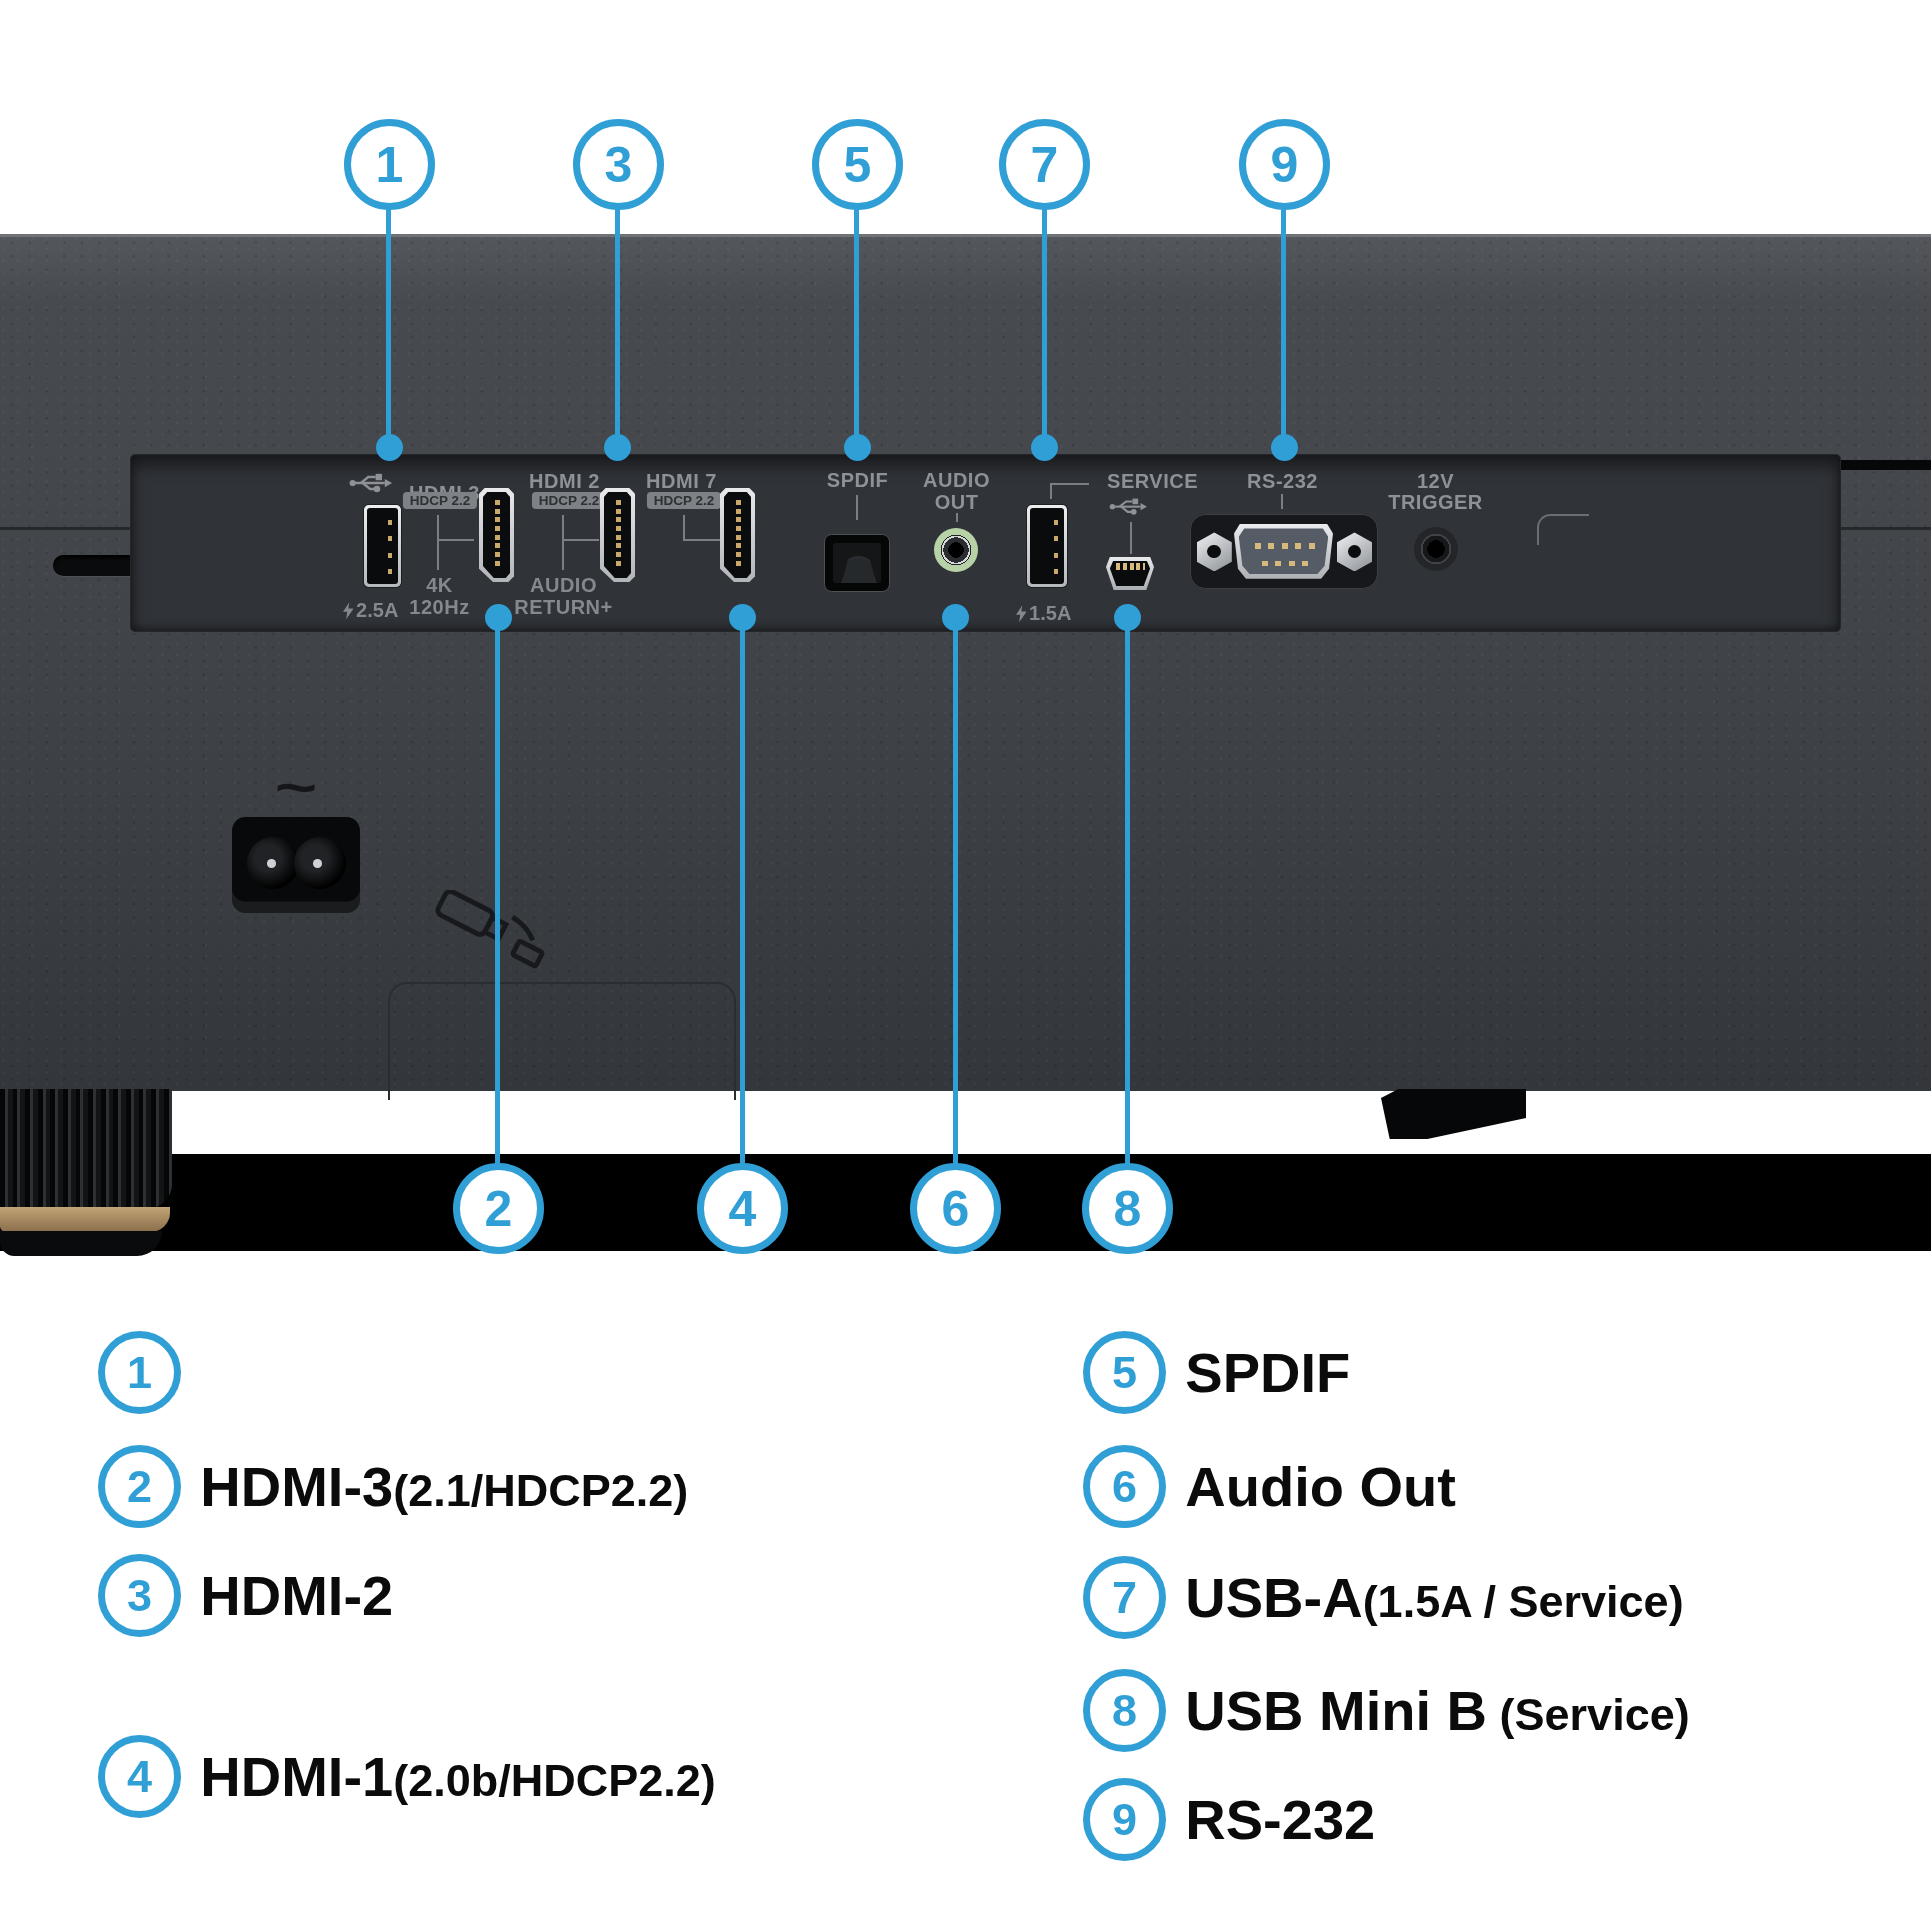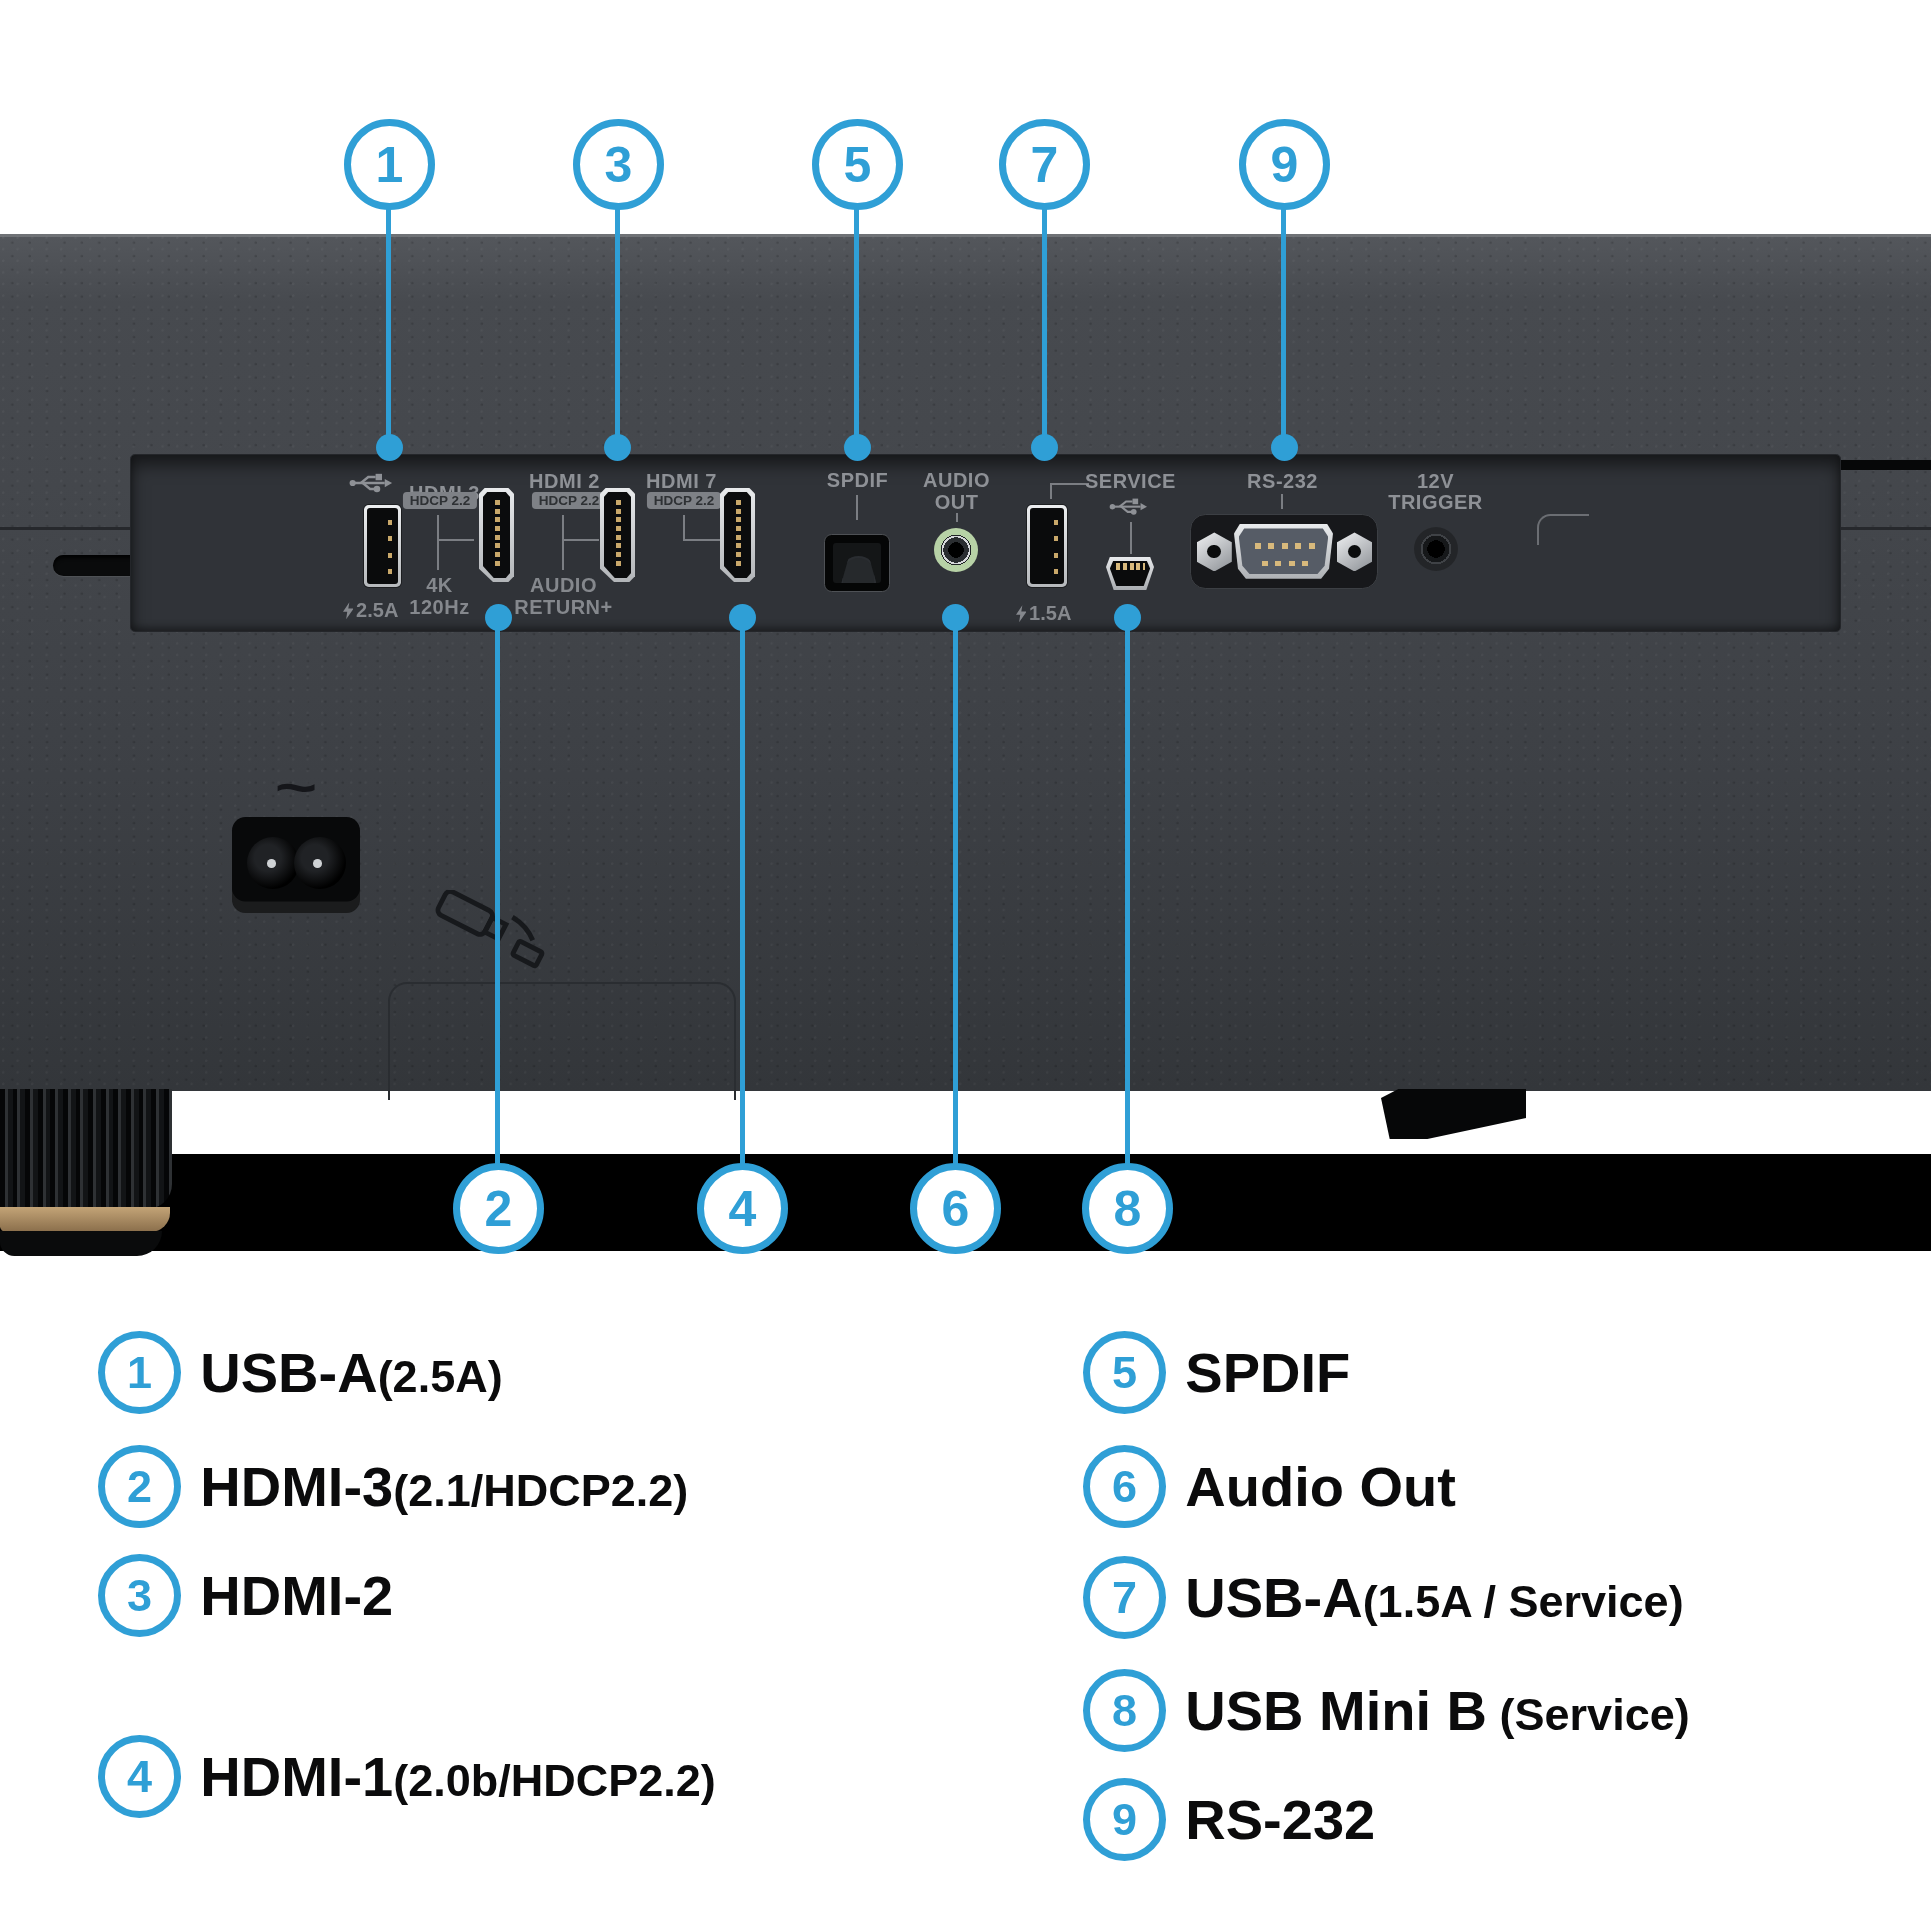--- a/index.html
+++ b/index.html
@@ -210,21 +210,21 @@
     <div class="pins"></div>
   </div>
   <div class="amp" style="left:1005px;top:602px;">
     <svg width="10.6" height="17.4" viewBox="0 0 10 16">
       <path d="M6 0 L0 9 H4 L3 16 L10 6 H5 Z" fill="#85888d"></path>
       </svg>
     <span>1.5A</span>
   </div>
   <div class="hline" style="left:1050px;top:483px;width:39px;"></div>
   <div class="vline" style="left:1050px;top:483px;height:16.4px;"></div>
-  <div class="pl" style="left:1063px;top:470px;">SERVICE</div>
+  <div class="pl" style="left:1063px;top:470px;text-align:right;">SERVICE</div>
   <svg class="abs usbicon" style="left:1108px;top:497px;" width="41" height="19.3" viewBox="0 0 48 24">
     <circle cx="4" cy="12" r="3.4" fill="currentColor"></circle>
     <path d="M4 12 H39" stroke="currentColor" stroke-width="2.6" fill="none"></path>
     <path d="M13 12 L21 5.5 H29" stroke="currentColor" stroke-width="2.6" fill="none"></path>
     <rect x="29" y="2" width="7" height="7" fill="currentColor"></rect>
     <path d="M15 12 L23 18.5 H28" stroke="currentColor" stroke-width="2.6" fill="none"></path>
     <circle cx="30.5" cy="18.5" r="3.6" fill="currentColor"></circle>
     <path d="M39 7.5 L47 12 L39 16.5 Z" fill="currentColor"></path>
   </svg>
   <div class="vline" style="left:1130px;top:522px;height:32px;"></div>
@@ -312,21 +312,20 @@
   <div class="co-dot" style="left:942px;top:604px;"></div>
   <div class="co-line" style="left:953px;top:618px;height:550px;"></div>
   <div class="co-circle" style="left:910px;top:1163px;">6</div>
 
   <div class="co-dot" style="left:1114px;top:604px;"></div>
   <div class="co-line" style="left:1125px;top:618px;height:550px;"></div>
   <div class="co-circle" style="left:1082px;top:1163px;">8</div>
 
   <div class="lg-row" style="left:98px;top:1331px;">
     <div class="lg-circle">1</div>
-    <div class="lg-text"><span>USB-A</span><span class="paren">(2.5A)</span></div>
   </div>
   <div class="lg-row" style="left:98px;top:1445px;">
     <div class="lg-circle">2</div>
     <div class="lg-text"><span>HDMI-3</span><span class="paren">(2.1/HDCP2.2)</span></div>
   </div>
   <div class="lg-row" style="left:98px;top:1554px;">
     <div class="lg-circle">3</div>
     <div class="lg-text"><span>HDMI-2</span></div>
   </div>
   <div class="lg-row" style="left:98px;top:1735px;">

